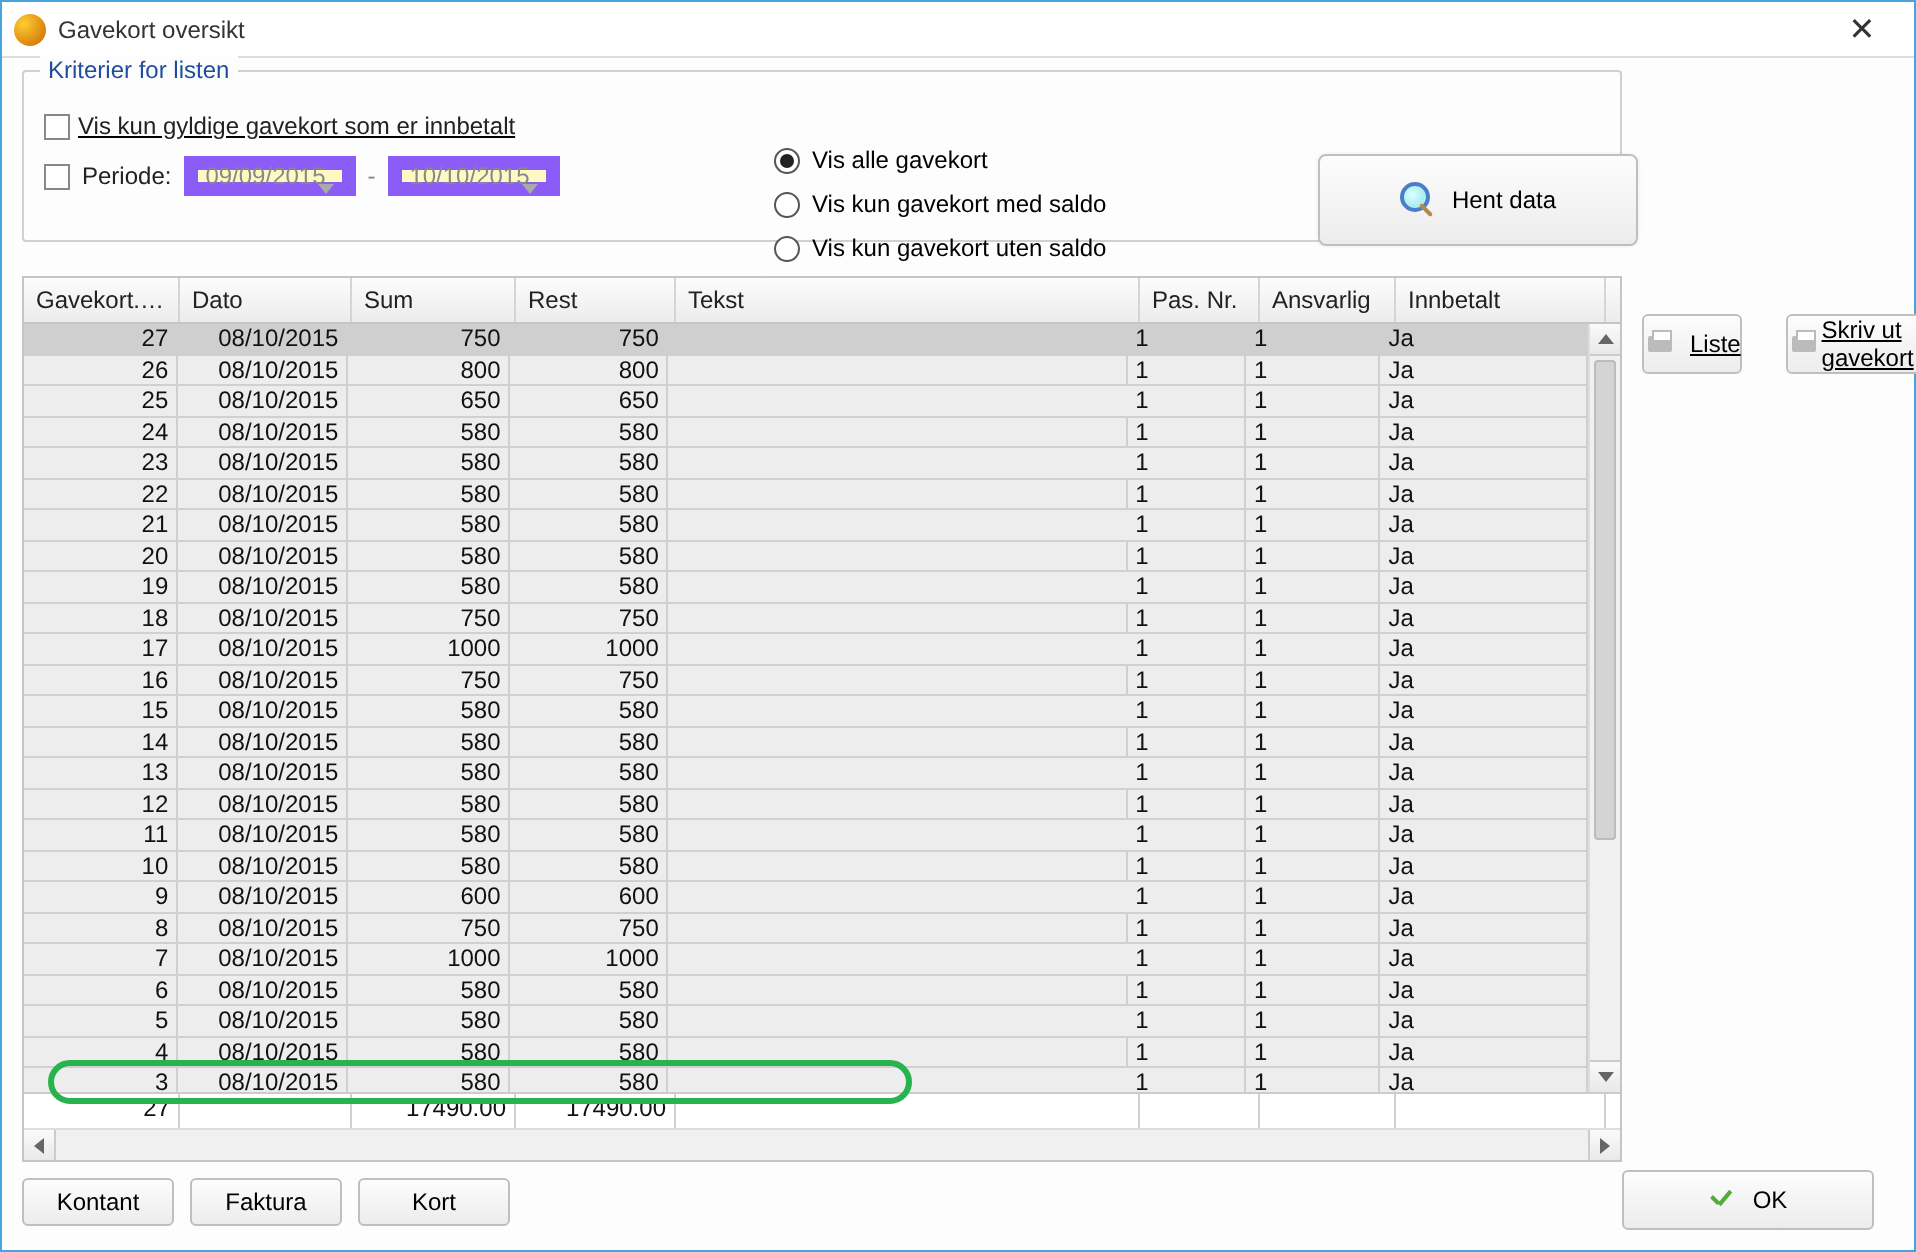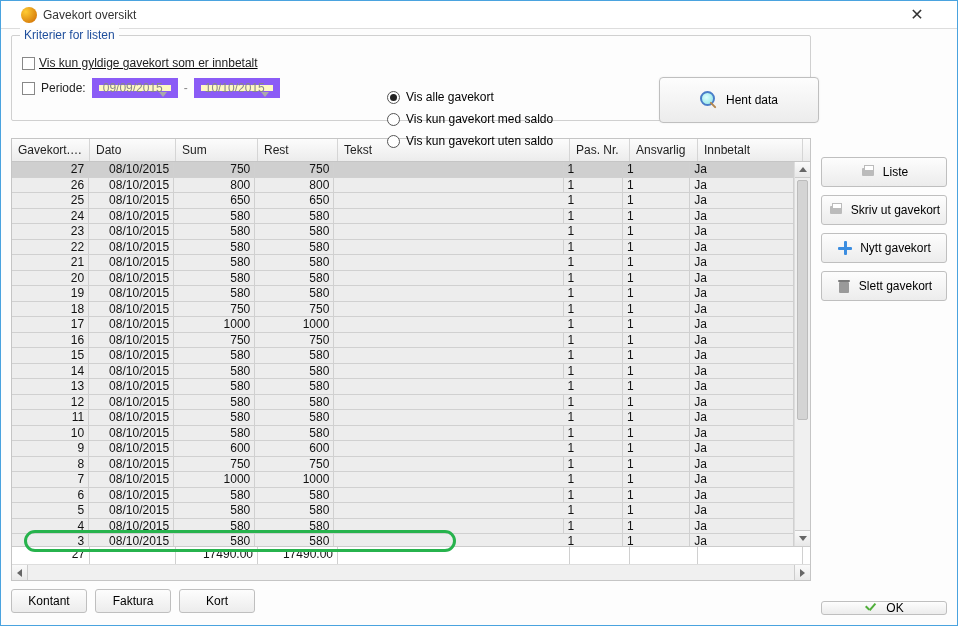--- a/index.html
+++ b/index.html
@@ -2,31 +2,31 @@
 <html><head>
 <meta charset="utf-8">
 <style>
   * { box-sizing: border-box; font-family: "Segoe UI", Tahoma, sans-serif; font-size: 12px; }
   body { margin: 0; background: #f5f5f5; }
   .window {
     width: 958px; height: 626px; background: #fdfdfd;
     border: 1px solid #4aa3df; position: relative; display: flex; flex-direction: column;
   }
   .titlebar {
-    height: 28px; display: flex; align-items: center; padding: 0 20px;
+    height: 28px; display: flex; align-items: center; padding: 0 6px;
     background: #fff; border-bottom: 1px solid #ddd;
   }
   .titlebar .icon { width: 16px; height: 16px; border-radius: 50%;
     background: radial-gradient(circle at 30% 30%, #ffcc33, #cc6600); margin-right: 6px; }
   .titlebar .title { flex: 1; color: #333; }
   .titlebar .close { width: 40px; text-align: center; font-size: 16px; color: #333; cursor: pointer; }
 
   .content { flex: 1; position: relative; padding: 6px 10px 10px 10px; display: flex; gap: 10px; }
   .leftcol { flex: 1; display: flex; flex-direction: column; }
-  .rightcol { width: 126px; display: flex; flex-direction: column; gap: 8px; padding-top: 122px; }
+  .rightcol { width: 126px; display: flex; gap: 22px; padding-top: 122px; text-decoration: underline; }
 
   .groupbox {
     border: 1px solid #d0d0d0; border-radius: 2px; position: relative;
     padding: 20px 10px 10px; margin-bottom: 17px; height: 86px;
   }
   .groupbox .legend { position: absolute; top: -8px; left: 8px; background: #fdfdfd; padding: 0 4px; color: #1e4e9c; }
 
   .filters-row1 { display: flex; align-items: center; gap: 4px; margin-bottom: 8px; text-decoration: underline; }
   .filters-row2 { display: flex; align-items: center; gap: 6px; }
 
@@ -34,21 +34,21 @@
   .checkbox-label { color: #222; }
 
   .dateinput {
     width: 86px; height: 20px; border: 7px solid #8b5cf6; background: #fef9c3;
     display: inline-flex; align-items: center; padding: 0 4px; color: #888; position: relative;
   }
   .dateinput .dropdown { position:absolute; right:2px; top:3px; width:12px;height:12px; display:flex;align-items:center;justify-content:center; }
   .dateinput .dropdown::after { content:""; border-left:4px solid transparent;border-right:4px solid transparent;border-top:5px solid #aaa; }
   .sep { color: #888; }
 
-  .radios { position: absolute; left: 386px; top: 40px; margin-top: 17px; }
+  .radios { position: absolute; left: 386px; top: 40px; }
   .radio-row { display: flex; align-items: center; gap: 6px; height: 22px; }
   .radio { width: 13px; height: 13px; border-radius: 50%; border: 1px solid #555; background: #fff; display:inline-flex; align-items:center; justify-content:center; }
   .radio.checked::after { content:""; width:7px; height:7px; border-radius:50%; background:#222; }
 
   .bigbtn {
     position: absolute; left: 658px; top: 48px;
     width: 160px; height: 46px;
     background: linear-gradient(#fdfdfd,#ececec); border:1px solid #bfbfbf; border-radius:4px;
     display:flex; align-items:center; justify-content:center; gap:8px; cursor:pointer;
     box-shadow: 0 0 2px rgba(0,0,0,0.08);
@@ -115,21 +115,21 @@
 
   .ico { width:16px;height:16px; display:inline-block; position:relative; }
   .ico-printer::before { content:""; position:absolute; left:2px;top:4px;width:12px;height:8px;background:#bbb;border-radius:1px; }
   .ico-printer::after { content:""; position:absolute; left:4px;top:1px;width:8px;height:4px;background:#fff;border:1px solid #bbb; }
   .ico-plus::before { content:""; position:absolute; left:7px;top:1px;width:3px;height:14px;background:#3b8de0;border-radius:1px; }
   .ico-plus::after { content:""; position:absolute; left:1px;top:7px;width:14px;height:3px;background:#3b8de0;border-radius:1px; }
   .ico-trash::before { content:""; position:absolute; left:3px;top:4px;width:10px;height:11px;background:#9a9a9a;border-radius:1px; }
   .ico-trash::after { content:""; position:absolute; left:2px;top:2px;width:12px;height:2px;background:#7a7a7a;border-radius:1px; }
 
   .okbtn {
-    position:absolute; right:10px; bottom:10px; width:126px; height:14px;
+    position:absolute; right:20px; bottom:10px; width:126px; height:30px;
     background:linear-gradient(#fdfdfd,#ececec); border:1px solid #bfbfbf; border-radius:3px;
     display:flex; align-items:center; justify-content:center; gap:8px; cursor:pointer;
   }
   .check { width:14px;height:14px; position:relative; }
   .check::after { content:""; position:absolute; left:1px;top:6px;width:5px;height:2px;background:#4fae3a; transform:rotate(45deg); }
   .check::before { content:""; position:absolute; left:4px;top:5px;width:9px;height:2px;background:#4fae3a; transform:rotate(-50deg); }
 </style>
 </head>
 <body>
 

